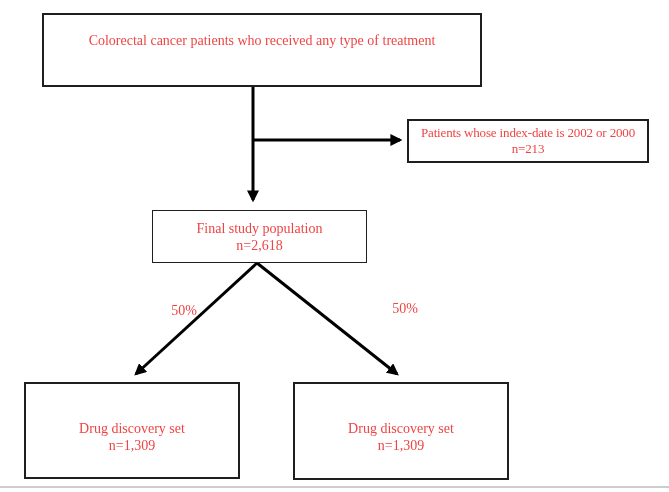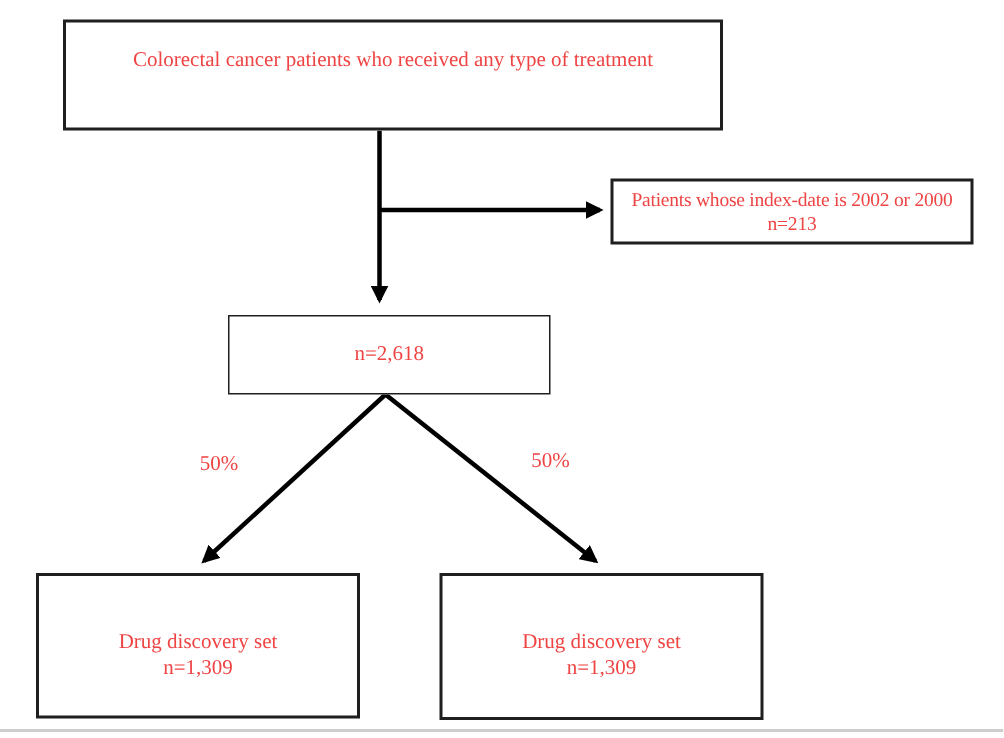--- a/index.html
+++ b/index.html
@@ -60,20 +60,21 @@
   }
   .box-validation {
     left: 293px; top: 382px; width: 216px; height: 98px;
     padding-top: 12px;
   }
   .pct {
     position: absolute;
     font-size: 14px;
     line-height: 15px;
     transform: translate(-50%, -50%);
+    margin-left: 38px;
   }
   .pct-left  { left: 146px; top: 310px; }
   .pct-right { left: 367px; top: 308px; }
   .bottom-divider {
     position: absolute;
     left: 0; top: 486px;
     width: 669px; height: 2px;
     background: #cdcdcd;
   }
 </style>
@@ -97,20 +98,21 @@
   <div class="box box-top">
     <div class="lbl">Colorectal cancer patients who received any type of treatment</div>
   </div>
 
   <div class="box box-exclusion">
     <div class="lbl">Patients whose index-date is 2002 or 2000</div>
     <div class="cnt">n=213</div>
   </div>
 
   <div class="box box-final">
+    <div class="lbl">Final study population</div>
     <div class="cnt">n=2,618</div>
   </div>
 
   <div class="box box-discovery">
     <div class="lbl">Drug discovery set</div>
     <div class="cnt">n=1,309</div>
   </div>
 
   <div class="box box-validation">
     <div class="lbl">Drug discovery set</div>

